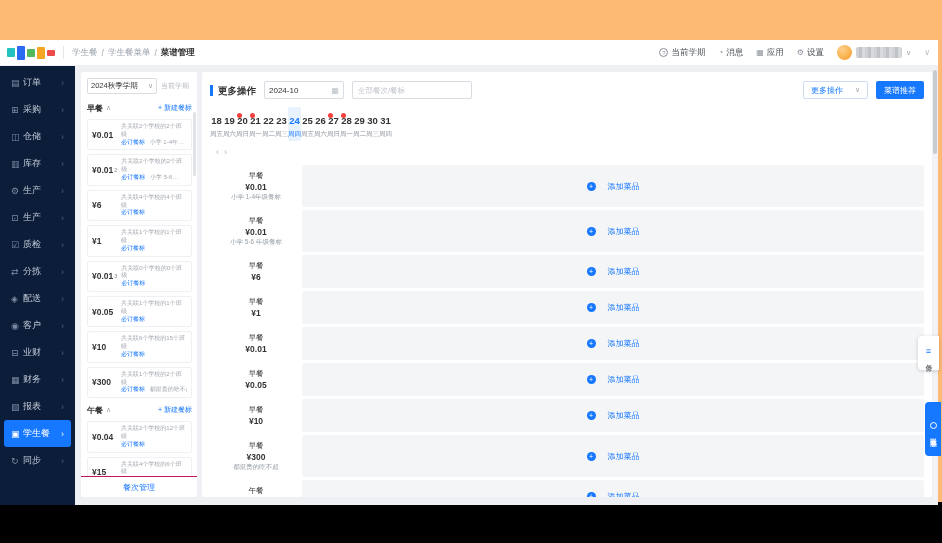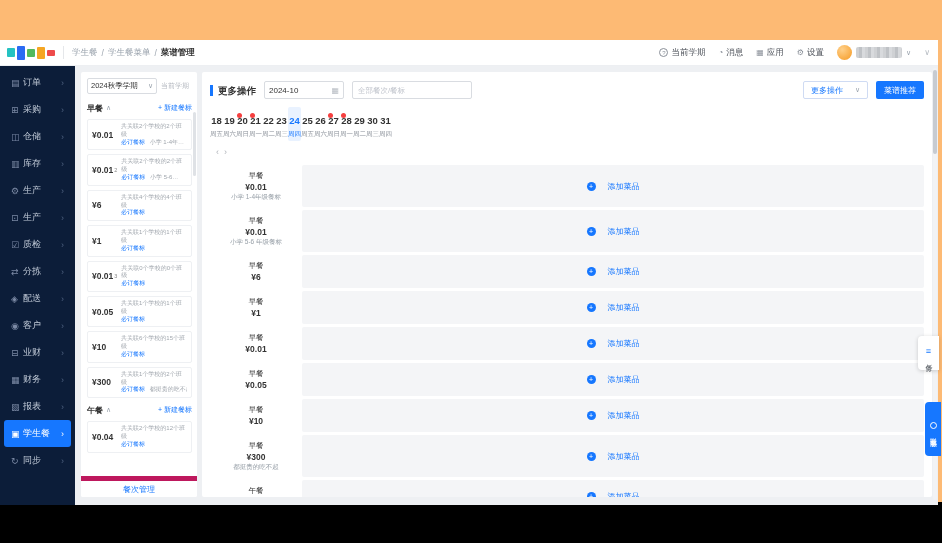--- a/index.html
+++ b/index.html
@@ -58,21 +58,21 @@
   .c-price{min-width:25px;display:flex;align-items:center;font-size:8.5px;color:#333;}
   .c-price b{font-weight:bold;}
   .c-sup{font-size:5.5px;color:#888;vertical-align:super;font-style:normal;margin-left:1px;}
   .c-sup:empty{display:none;}
   .c-body{display:flex;flex-direction:column;justify-content:center;flex:1;min-width:0;}
   .c-desc{font-size:6px;color:#a0a6ad;line-height:1.3;}
   .c-links{font-size:6px;line-height:1.3;white-space:nowrap;overflow:hidden;}
   .c-link{color:#1677ff;text-decoration:none;cursor:pointer;}
   .c-extra{color:#a0a6ad;margin-left:3px;}
   .c-extra:empty{display:none;}
-  .std-foot{position:absolute;left:0;bottom:0;width:100%;height:21px;background:#fff;border-top:5px solid #be185d;display:flex;align-items:center;justify-content:center;font-size:8px;color:#1677ff;cursor:pointer;}
+  .std-foot{position:absolute;left:0;bottom:0;width:100%;height:21px;background:#fff;border-top:1px solid #be185d;display:flex;align-items:center;justify-content:center;font-size:8px;color:#1677ff;cursor:pointer;}
   .mini-scroll{position:absolute;right:1px;top:40px;width:3px;height:64px;border-radius:2px;background:#dfe2e6;}
 
   
   .panel-main{position:absolute;left:202px;top:32px;width:730px;height:425px;background:#fff;border-radius:2px;padding:8px;overflow:hidden;}
   .main-head{display:flex;align-items:center;gap:8px;height:20px;}
   .m-title{font-size:9.5px;font-weight:bold;color:#333;border-left:3px solid #1677ff;padding-left:5px;line-height:11px;}
   .date-box{border:1px solid #d9dce1;border-radius:2px;height:18px;width:80px;display:flex;align-items:center;justify-content:space-between;padding:0 4px;font-size:8px;color:#333;cursor:pointer;}
   .date-box i{font-style:normal;font-size:8px;color:#b6bbc2;}
   .search-box{border:1px solid #d9dce1;border-radius:2px;height:18px;width:120px;display:flex;align-items:center;padding:0 5px;}
   .search-box input{border:none;outline:none;width:100%;font-size:7.5px;font-family:inherit;color:#333;background:transparent;}
@@ -369,20 +369,32 @@
       <b>¥0.04</b>
     </span>
     <span class="c-body">
       <span class="c-desc">共关联2个学校的12个班级</span>
       <span class="c-links">
         <a class="c-link">必订餐标</a>
         
       </span>
     </span>
   </div>
+          <div class="card">
+    <span class="c-price">
+      <b>¥15</b>
+    </span>
+    <span class="c-body">
+      <span class="c-desc">共关联4个学校的6个班级</span>
+      <span class="c-links">
+        <a class="c-link">必订餐标</a>
+        
+      </span>
+    </span>
+  </div>
         </div>
       <div class="std-foot">餐次管理</div>
       <i class="mini-scroll"></i>
     </section>
 
     <section class="panel-main">
       <div class="main-head">
         <span class="m-title">更多操作</span>
         <div class="date-box">
           <span>2024-10</span>

